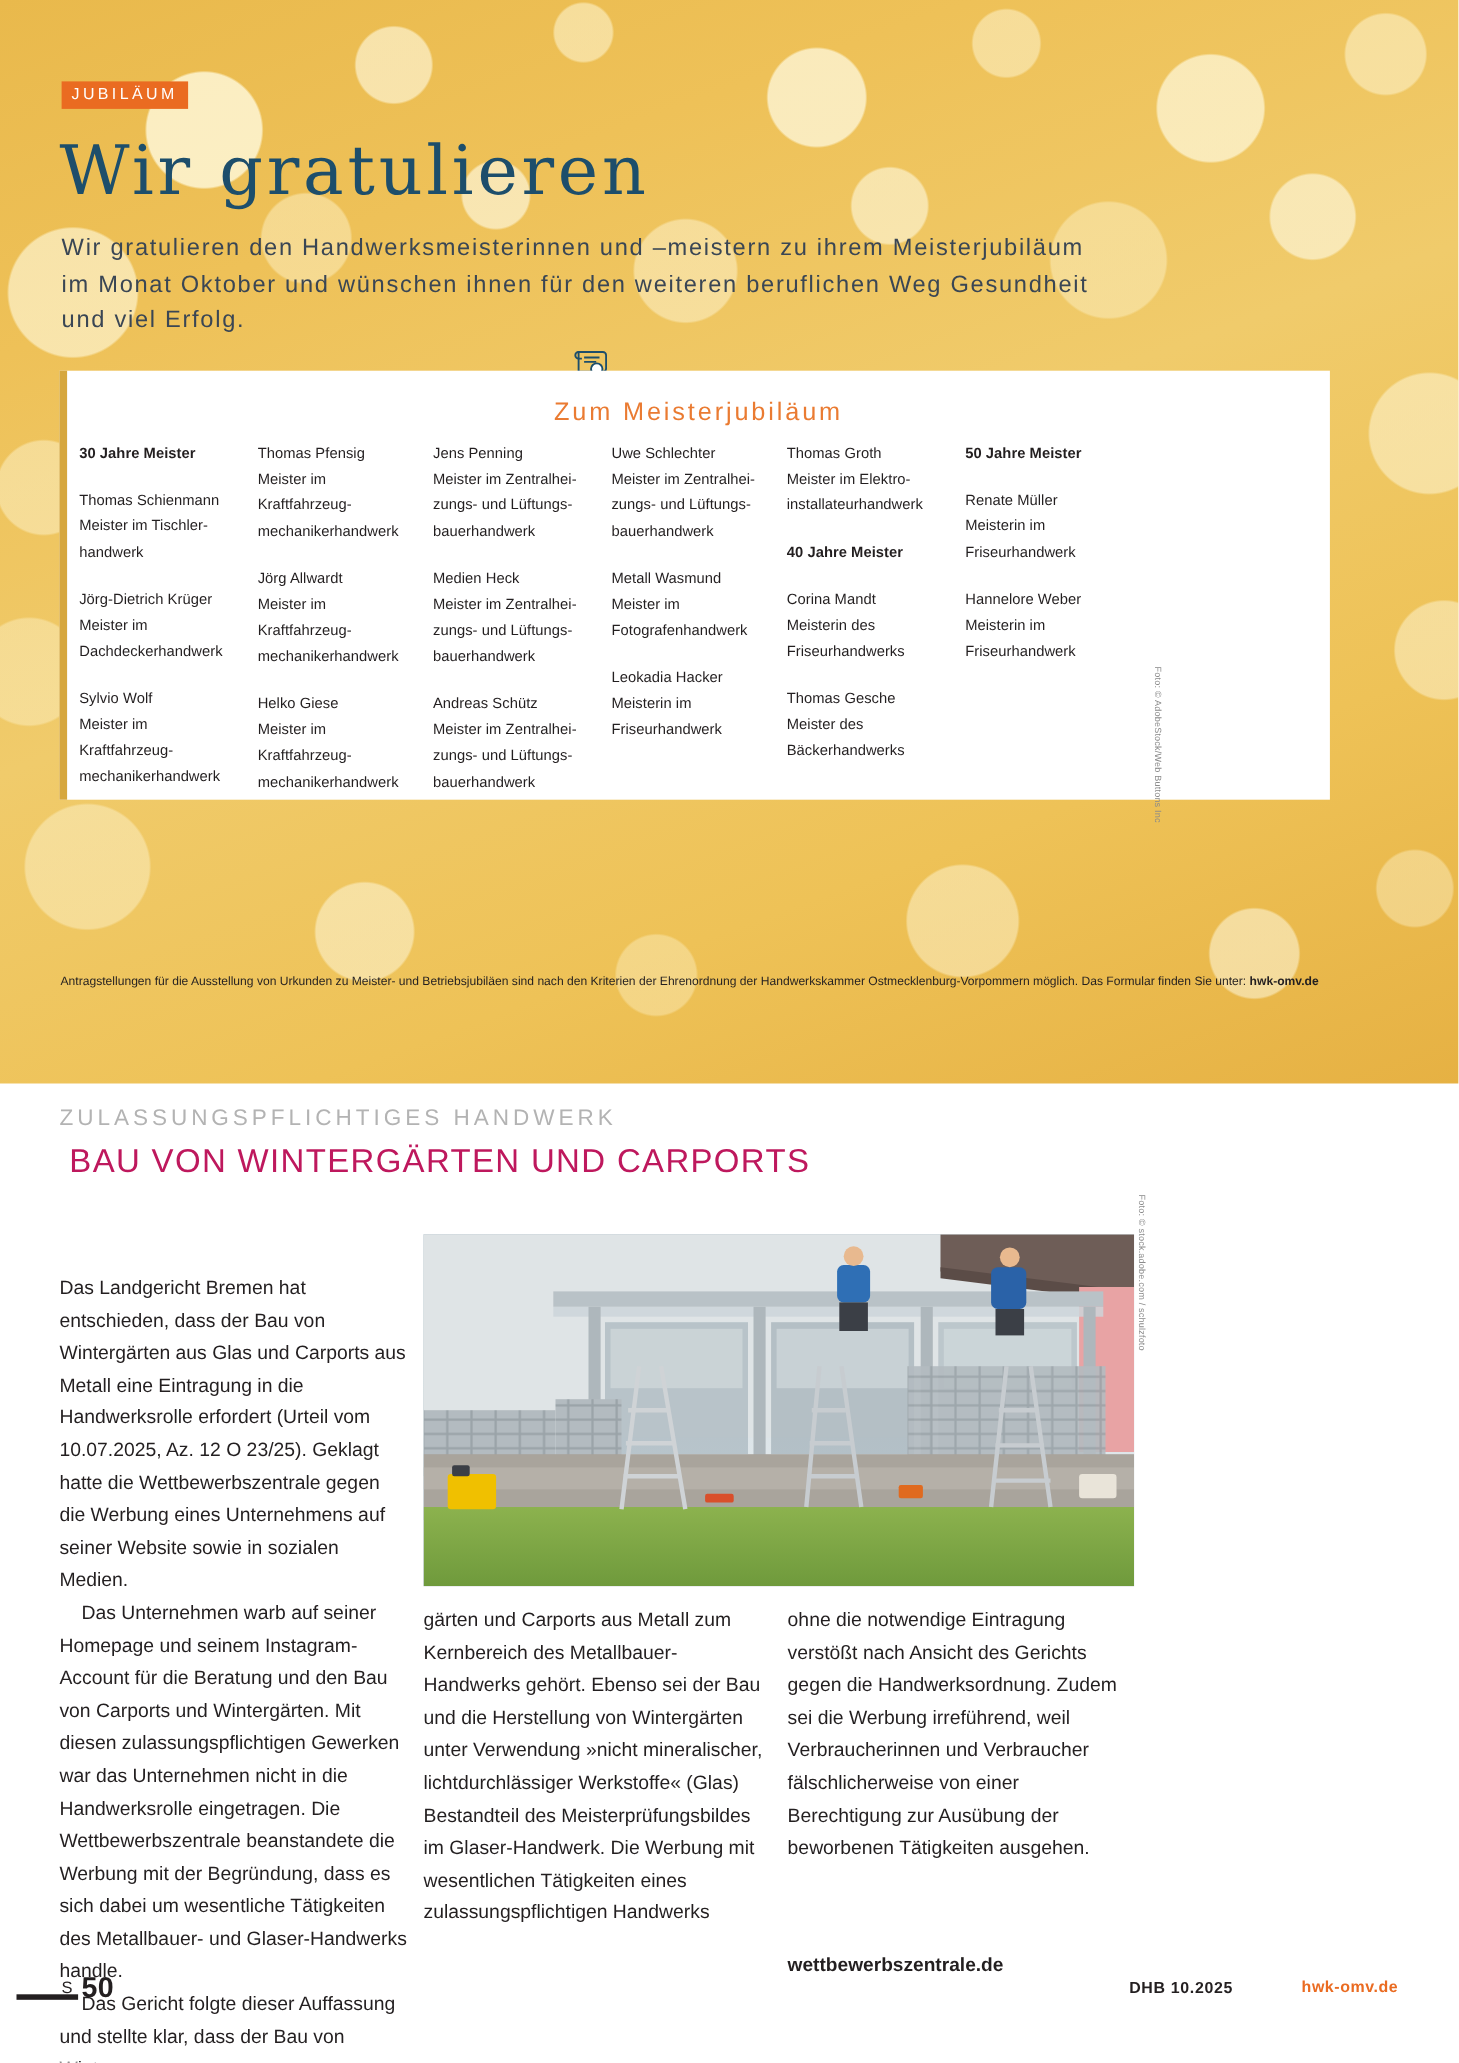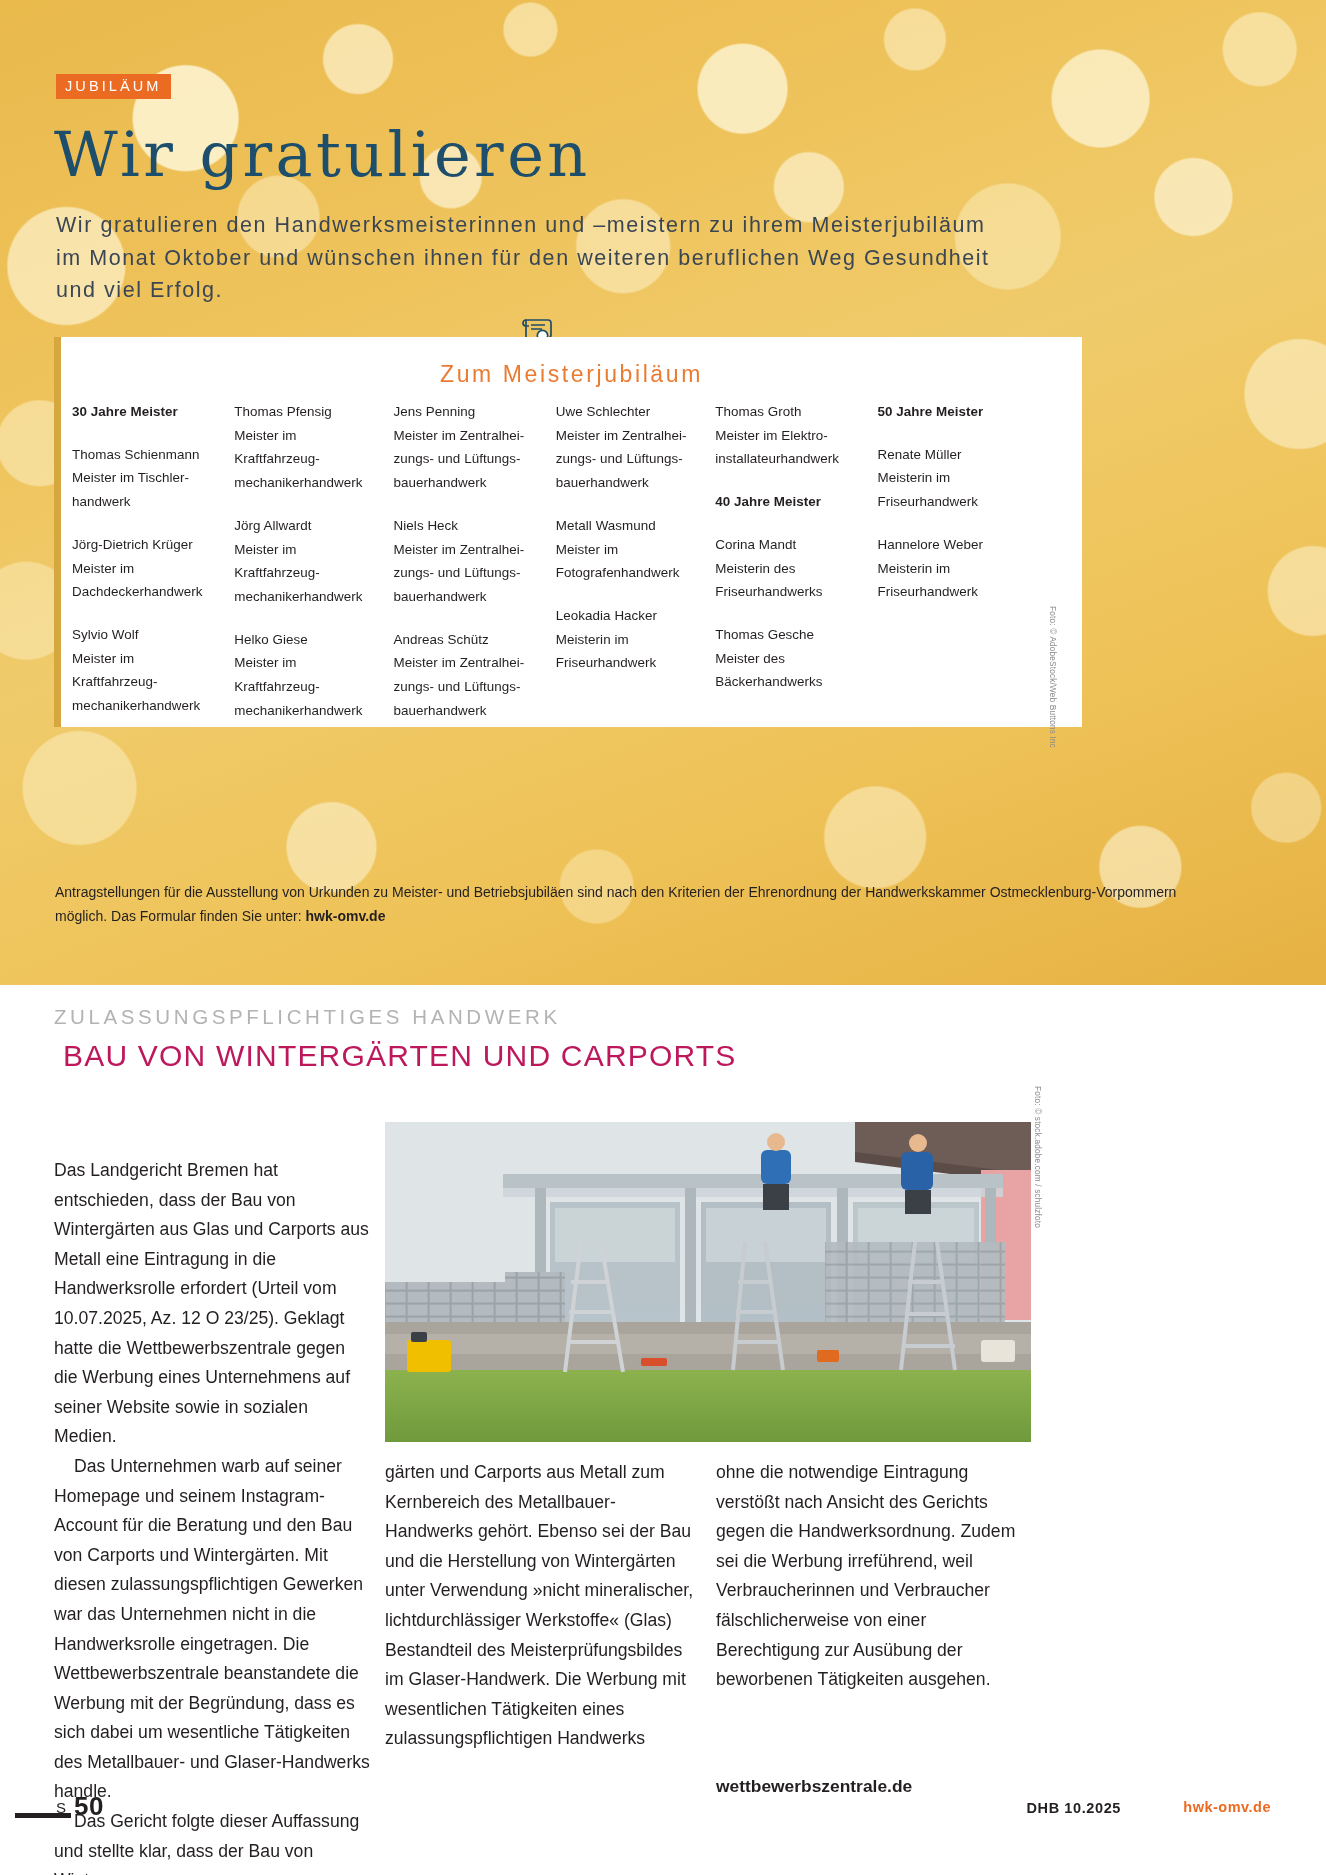--- a/index.html
+++ b/index.html
@@ -62,21 +62,21 @@
 
   .hero-sub {
     position: absolute; left: 56px; top: 209px; width: 940px;
     font-size: 21.5px; color: #3a4654; letter-spacing: 1.55px;
     line-height: 32.5px; font-weight: 400;
   }
 
   
   .panel {
     position: absolute; left: 54px; top: 337px;
-    width: 1028px; height: 390px;
+    width: 1155px; height: 390px;
     background: #ffffff;
     border-left: 7px solid #d6a73e;
   }
 
   .panel-icon {
     position: absolute; left: 520px; top: 316px;
     width: 42px; height: 36px;
   }
 
   .panel-head {
@@ -108,21 +108,21 @@
   
   .credit-hero {
     position: absolute; left: 1057px; top: 606px;
     font-size: 8.2px; color: #8a8a8a;
     transform: rotate(90deg); transform-origin: left top;
     white-space: nowrap; letter-spacing: .2px;
   }
 
   .footnote {
     position: absolute; left: 55px; top: 880px; width: 1170px;
-    font-size: 14px; color: #231f20; line-height: 24px;
+    font-size: 11px; color: #231f20; line-height: 24px;
   }
   .footnote b { font-weight: bold; }
 
   
   .art-kicker {
     position: absolute; left: 54px; top: 1005px;
     font-size: 20.5px; color: #b3b3b3; letter-spacing: 3.6px;
   }
   .art-title {
     position: absolute; left: 53px; top: 1039px;
@@ -247,21 +247,21 @@
           </div>
         </div>
         <div class="col">
           <div class="entry">
             <div class="ln">Jens Penning</div>
             <div class="ln">Meister im Zentralhei-</div>
             <div class="ln">zungs- und Lüftungs-</div>
             <div class="ln">bauerhandwerk</div>
           </div>
           <div class="entry">
-            <div class="ln">Niels Heck</div>
+            <div class="ln">Medien Heck</div>
             <div class="ln">Meister im Zentralhei-</div>
             <div class="ln">zungs- und Lüftungs-</div>
             <div class="ln">bauerhandwerk</div>
           </div>
           <div class="entry">
             <div class="ln">Andreas Schütz</div>
             <div class="ln">Meister im Zentralhei-</div>
             <div class="ln">zungs- und Lüftungs-</div>
             <div class="ln">bauerhandwerk</div>
           </div>

